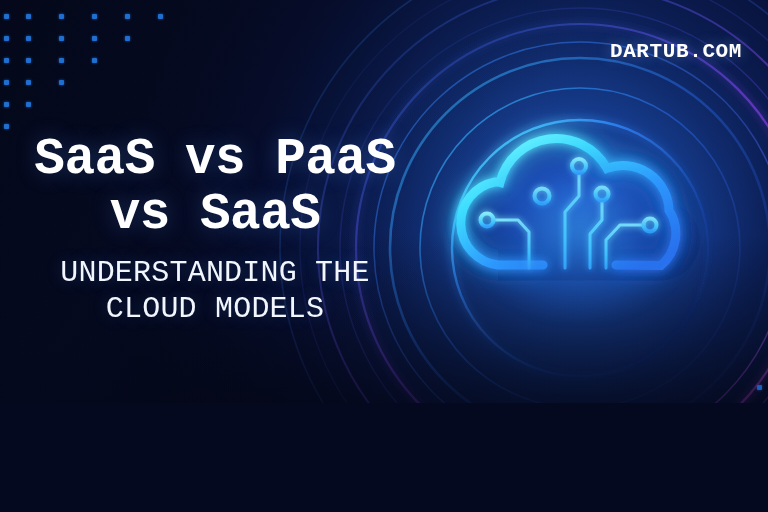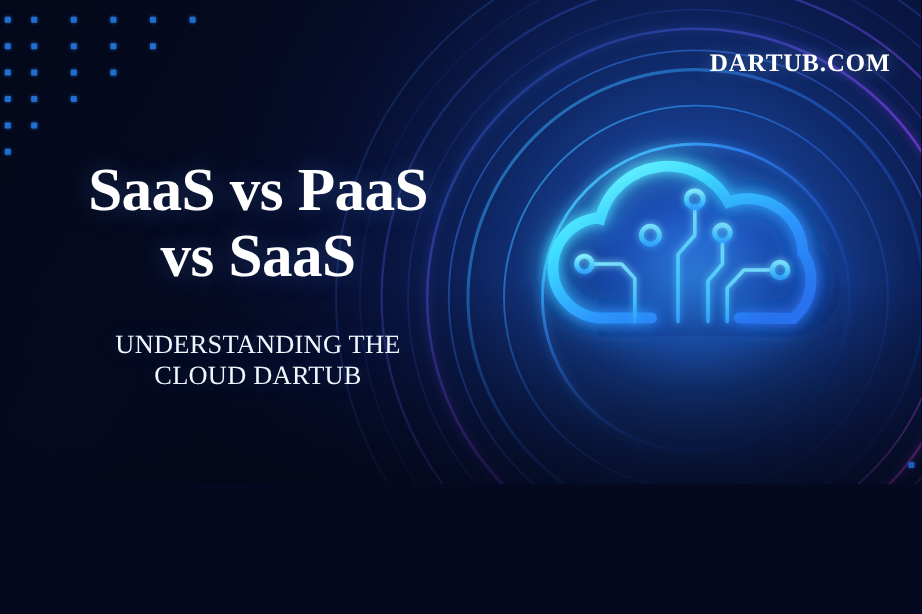--- a/index.html
+++ b/index.html
@@ -1,19 +1,19 @@
 <!DOCTYPE html>
 <html><head>
 <meta charset="utf-8">
 <style>
   html,body{margin:0;padding:0;background:#05091f;}
   #stage{
     position:relative;width:768px;height:403px;overflow:hidden;
     background:#070d29;
-    font-family:Liberation Serif, serif;
+    font-family:Liberation Mono, monospace;
   }
   
   .bg-base{
     position:absolute;inset:0;
     background:
       radial-gradient(circle at 74% 48%, #1b3f96 0%, #123074 18%, #0b1c50 34%, #070f33 52%, #05091f 72%, #04081c 100%);
   }
   .bg-vignette{
     position:absolute;inset:0;
     background:
@@ -42,21 +42,21 @@
   .copy{position:absolute;left:0;top:132px;width:430px;}
   .title{
     color:#ffffff;font-weight:bold;font-size:51px;line-height:1.08;
     letter-spacing:-0.5px;text-align:center;
     text-shadow:0 0 22px rgba(90,150,255,.30);
     padding:0 8px;
   }
   .title .l1{display:block;}
   .title .l2{display:block;}
   .subtitle{
-    margin-top:32px;color:#f2f6ff;font-size:22px;line-height:1.18;
+    margin-top:14px;color:#f2f6ff;font-size:30px;line-height:1.18;
     letter-spacing:.2px;text-align:center;font-weight:400;
     text-shadow:0 0 16px rgba(90,150,255,.28);
     padding:0 30px;
   }
   .subtitle .s1{display:block;}
   .subtitle .s2{display:block;}
   
   .cloud-wrap{position:absolute;left:430px;top:100px;width:300px;height:290px;}
   .cloud-glow{
     position:absolute;left:40px;top:40px;width:220px;height:180px;
@@ -168,21 +168,21 @@
 
   <div class="logo">DARTUB.COM</div>
 
   <div class="copy">
     <div class="title">
       <span class="l1">SaaS vs PaaS</span>
       <span class="l2">vs SaaS</span>
     </div>
     <div class="subtitle">
       <span class="s1">UNDERSTANDING THE</span>
-      <span class="s2">CLOUD DARTUB</span>
+      <span class="s2">CLOUD MODELS</span>
     </div>
   </div>
 
   <div class="cloud-wrap">
     <div class="cloud-glow"></div>
     <svg width="300" height="290" viewBox="0 0 300 290" xmlns="http://www.w3.org/2000/svg">
       <defs>
         <linearGradient id="cloudStroke" x1="0.12" y1="0.05" x2="0.9" y2="0.95">
           <stop offset="0%" stop-color="#6df4ff"></stop>
           <stop offset="28%" stop-color="#3ddcff"></stop>

